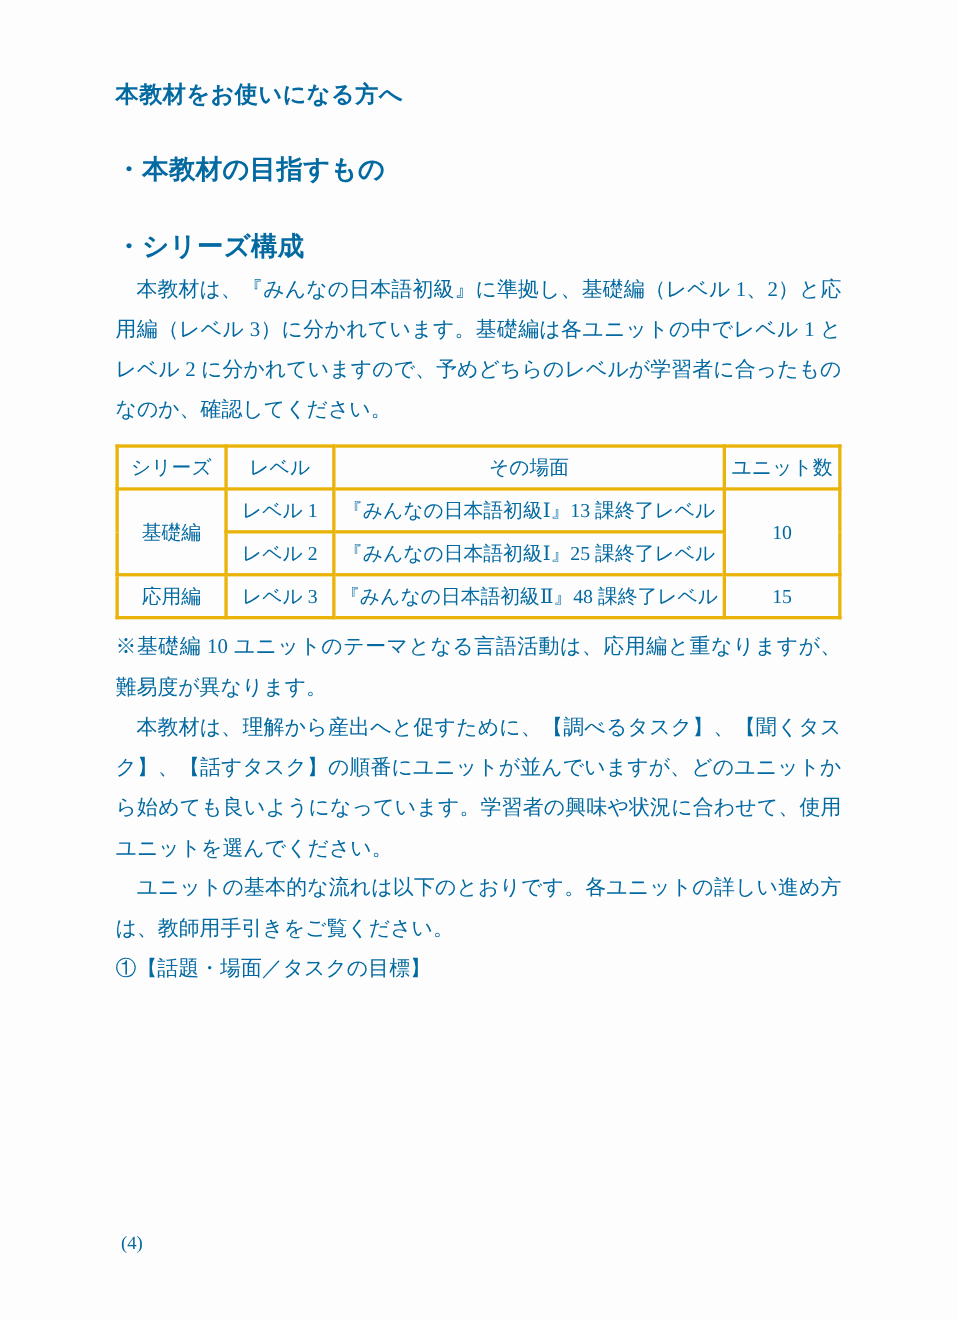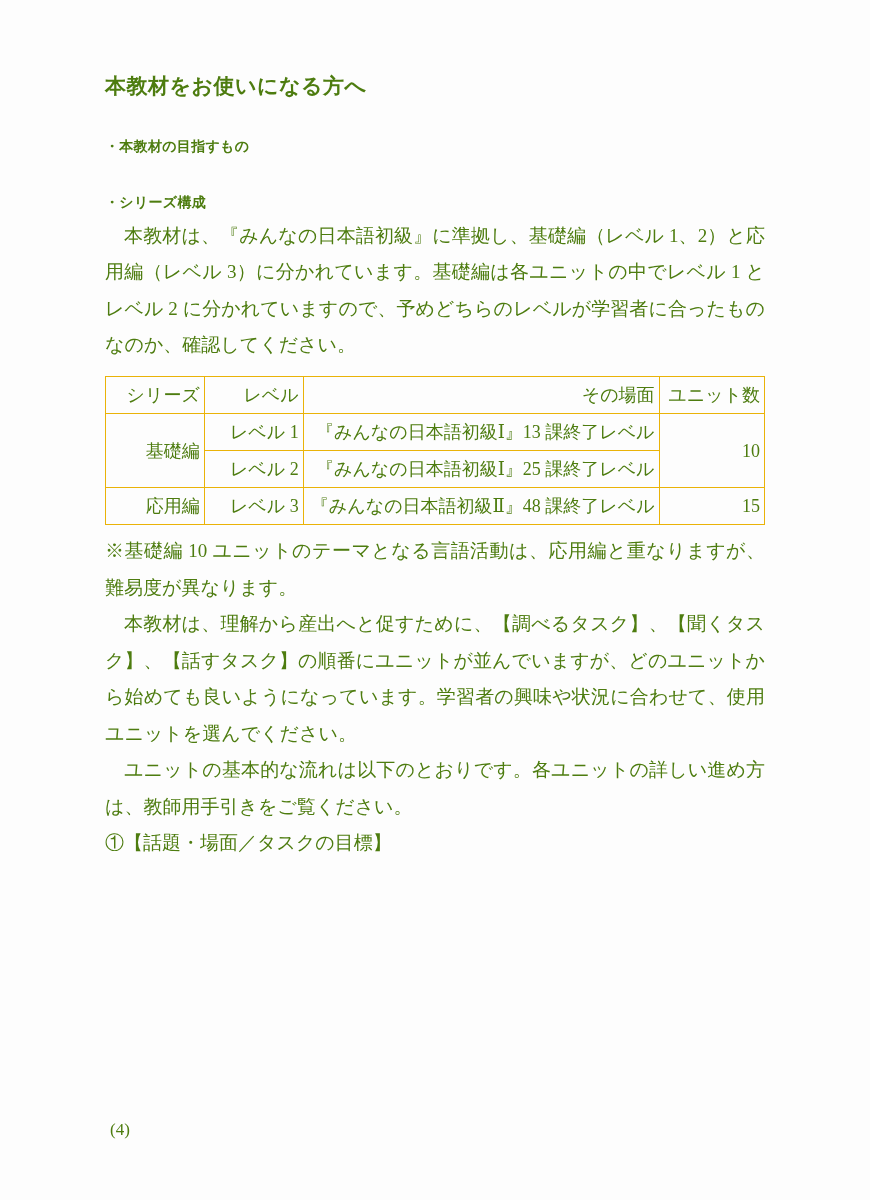--- a/index.html
+++ b/index.html
@@ -9,34 +9,34 @@
   }
   .page {
     position: relative;
     width: 870px;
     height: 1200px;
     margin: 0 auto;
     background: #fdfdfd;
     box-sizing: border-box;
     padding: 72px 105px 0 105px;
     overflow: hidden;
-    color: #4d7c0f;
+    color: #0369a1;
     font-family: "Liberation Serif", "DejaVu Serif", serif;
   }
   .doc-title {
     font-family: "Liberation Sans", "DejaVu Sans", sans-serif;
     font-weight: 700;
     font-size: 21px;
     margin: 0;
     letter-spacing: 0.5px;
   }
   .section-heading {
     font-family: "Liberation Sans", "DejaVu Sans", sans-serif;
     font-weight: 700;
-    font-size: 14px;
+    font-size: 24px;
     margin-top: 38px;
     margin-bottom: 6px;
     letter-spacing: 0.3px;
   }
   p.body {
     font-size: 19px;
     line-height: 1.92;
     margin: 0;
     text-align: justify;
     text-justify: inter-ideograph;
@@ -47,23 +47,23 @@
   table.series-table {
     border-collapse: collapse;
     width: 100%;
     margin-top: 12px;
     margin-bottom: 8px;
     font-size: 18px;
     table-layout: fixed;
   }
   table.series-table th,
   table.series-table td {
-    border: 1px solid #eab308;
+    border: 3px solid #eab308;
     font-weight: 400;
-    text-align: right;
+    text-align: center;
     vertical-align: middle;
     padding: 5px 4px;
     line-height: 1.45;
     background: #fdfdfd;
   }
   col.c-series { width: 15%; }
   col.c-level  { width: 15%; }
   col.c-target { width: 54%; }
   col.c-units  { width: 16%; }
 

